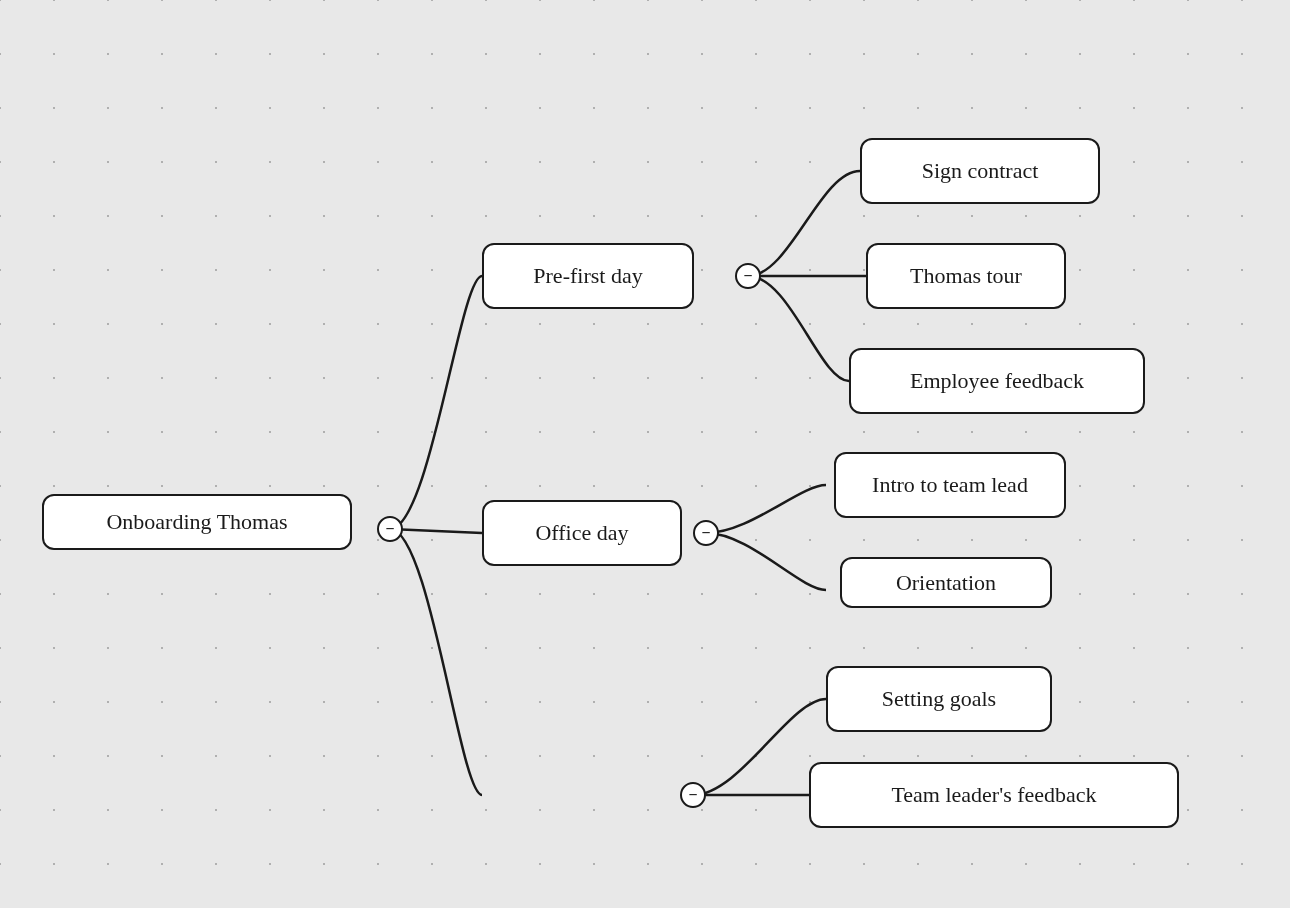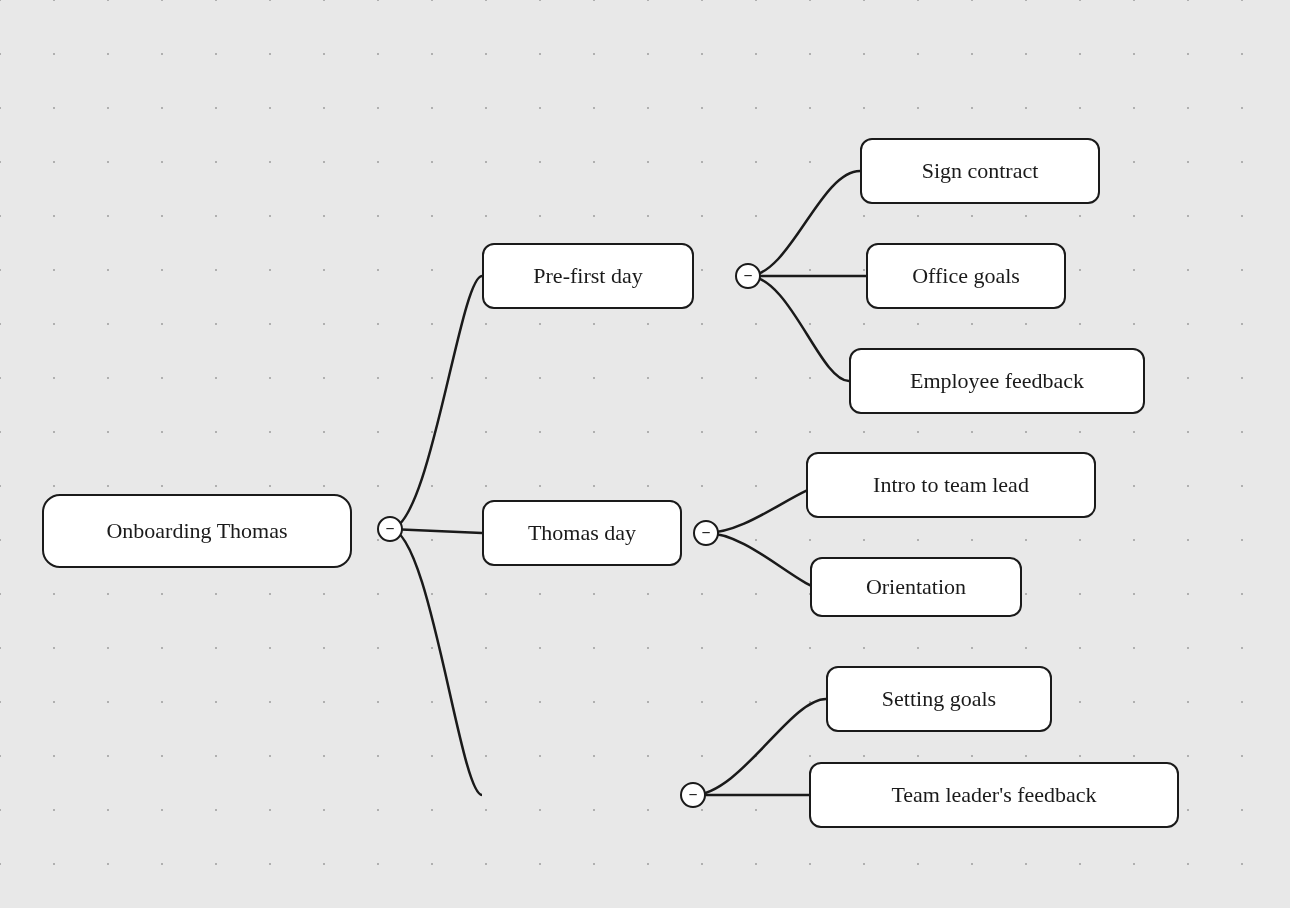--- a/index.html
+++ b/index.html
@@ -105,58 +105,58 @@
     <path d="M 706 533 C 750 533, 800 485, 826 485" fill="none" stroke="#1a1a1a" stroke-width="2.5"></path>
 
     <path d="M 706 533 C 750 533, 800 590, 826 590" fill="none" stroke="#1a1a1a" stroke-width="2.5"></path>
 
     <path d="M 693 795 C 740 795, 790 699, 826 699" fill="none" stroke="#1a1a1a" stroke-width="2.5"></path>
 
     <path d="M 693 795 L 809 795" fill="none" stroke="#1a1a1a" stroke-width="2.5"></path>
 
   </svg>
 
-  <div class="node" style="left: 42px; top: 494px; width: 310px; height: 74px; border-radius: 18px;">
+  <div class="node" style="left: 42px; top: 494px; width: 310px; height: 56px;">
     <span class="node-label">Onboarding Thomas</span>
   </div>
 
   <div class="collapse-dot" style="left: 377px; top: 516px;"></div>
 
   <div class="node" style="left: 482px; top: 243px; width: 212px; height: 66px;">
     <span class="node-label">Pre-first day</span>
   </div>
 
   <div class="collapse-dot" style="left: 735px; top: 263px;"></div>
 
   <div class="node" style="left: 482px; top: 500px; width: 200px; height: 66px;">
-    <span class="node-label">Thomas day</span>
+    <span class="node-label">Office day</span>
   </div>
 
   <div class="collapse-dot" style="left: 693px; top: 520px;"></div>
 
 
   <div class="collapse-dot" style="left: 680px; top: 782px;"></div>
 
   <div class="node" style="left: 860px; top: 138px; width: 240px; height: 66px;">
     <span class="node-label">Sign contract</span>
   </div>
 
   <div class="node" style="left: 866px; top: 243px; width: 200px; height: 66px;">
-    <span class="node-label">Office goals</span>
+    <span class="node-label">Thomas tour</span>
   </div>
 
   <div class="node" style="left: 849px; top: 348px; width: 296px; height: 66px;">
     <span class="node-label">Employee feedback</span>
   </div>
 
-  <div class="node" style="left: 806px; top: 452px; width: 290px; height: 66px;">
+  <div class="node" style="left: 834px; top: 452px; width: 232px; height: 66px;">
     <span class="node-label">Intro to team lead</span>
   </div>
 
-  <div class="node" style="left: 810px; top: 557px; width: 212px; height: 60px;">
+  <div class="node" style="left: 840px; top: 557px; width: 212px; height: 51px;">
     <span class="node-label">Orientation</span>
   </div>
 
   <div class="node" style="left: 809px; top: 762px; width: 370px; height: 66px;">
     <span class="node-label">Team leader's feedback</span>
   </div>
 
   <div class="node" style="left: 826px; top: 666px; width: 226px; height: 66px;">
     <span class="node-label">Setting goals</span>
   </div>

